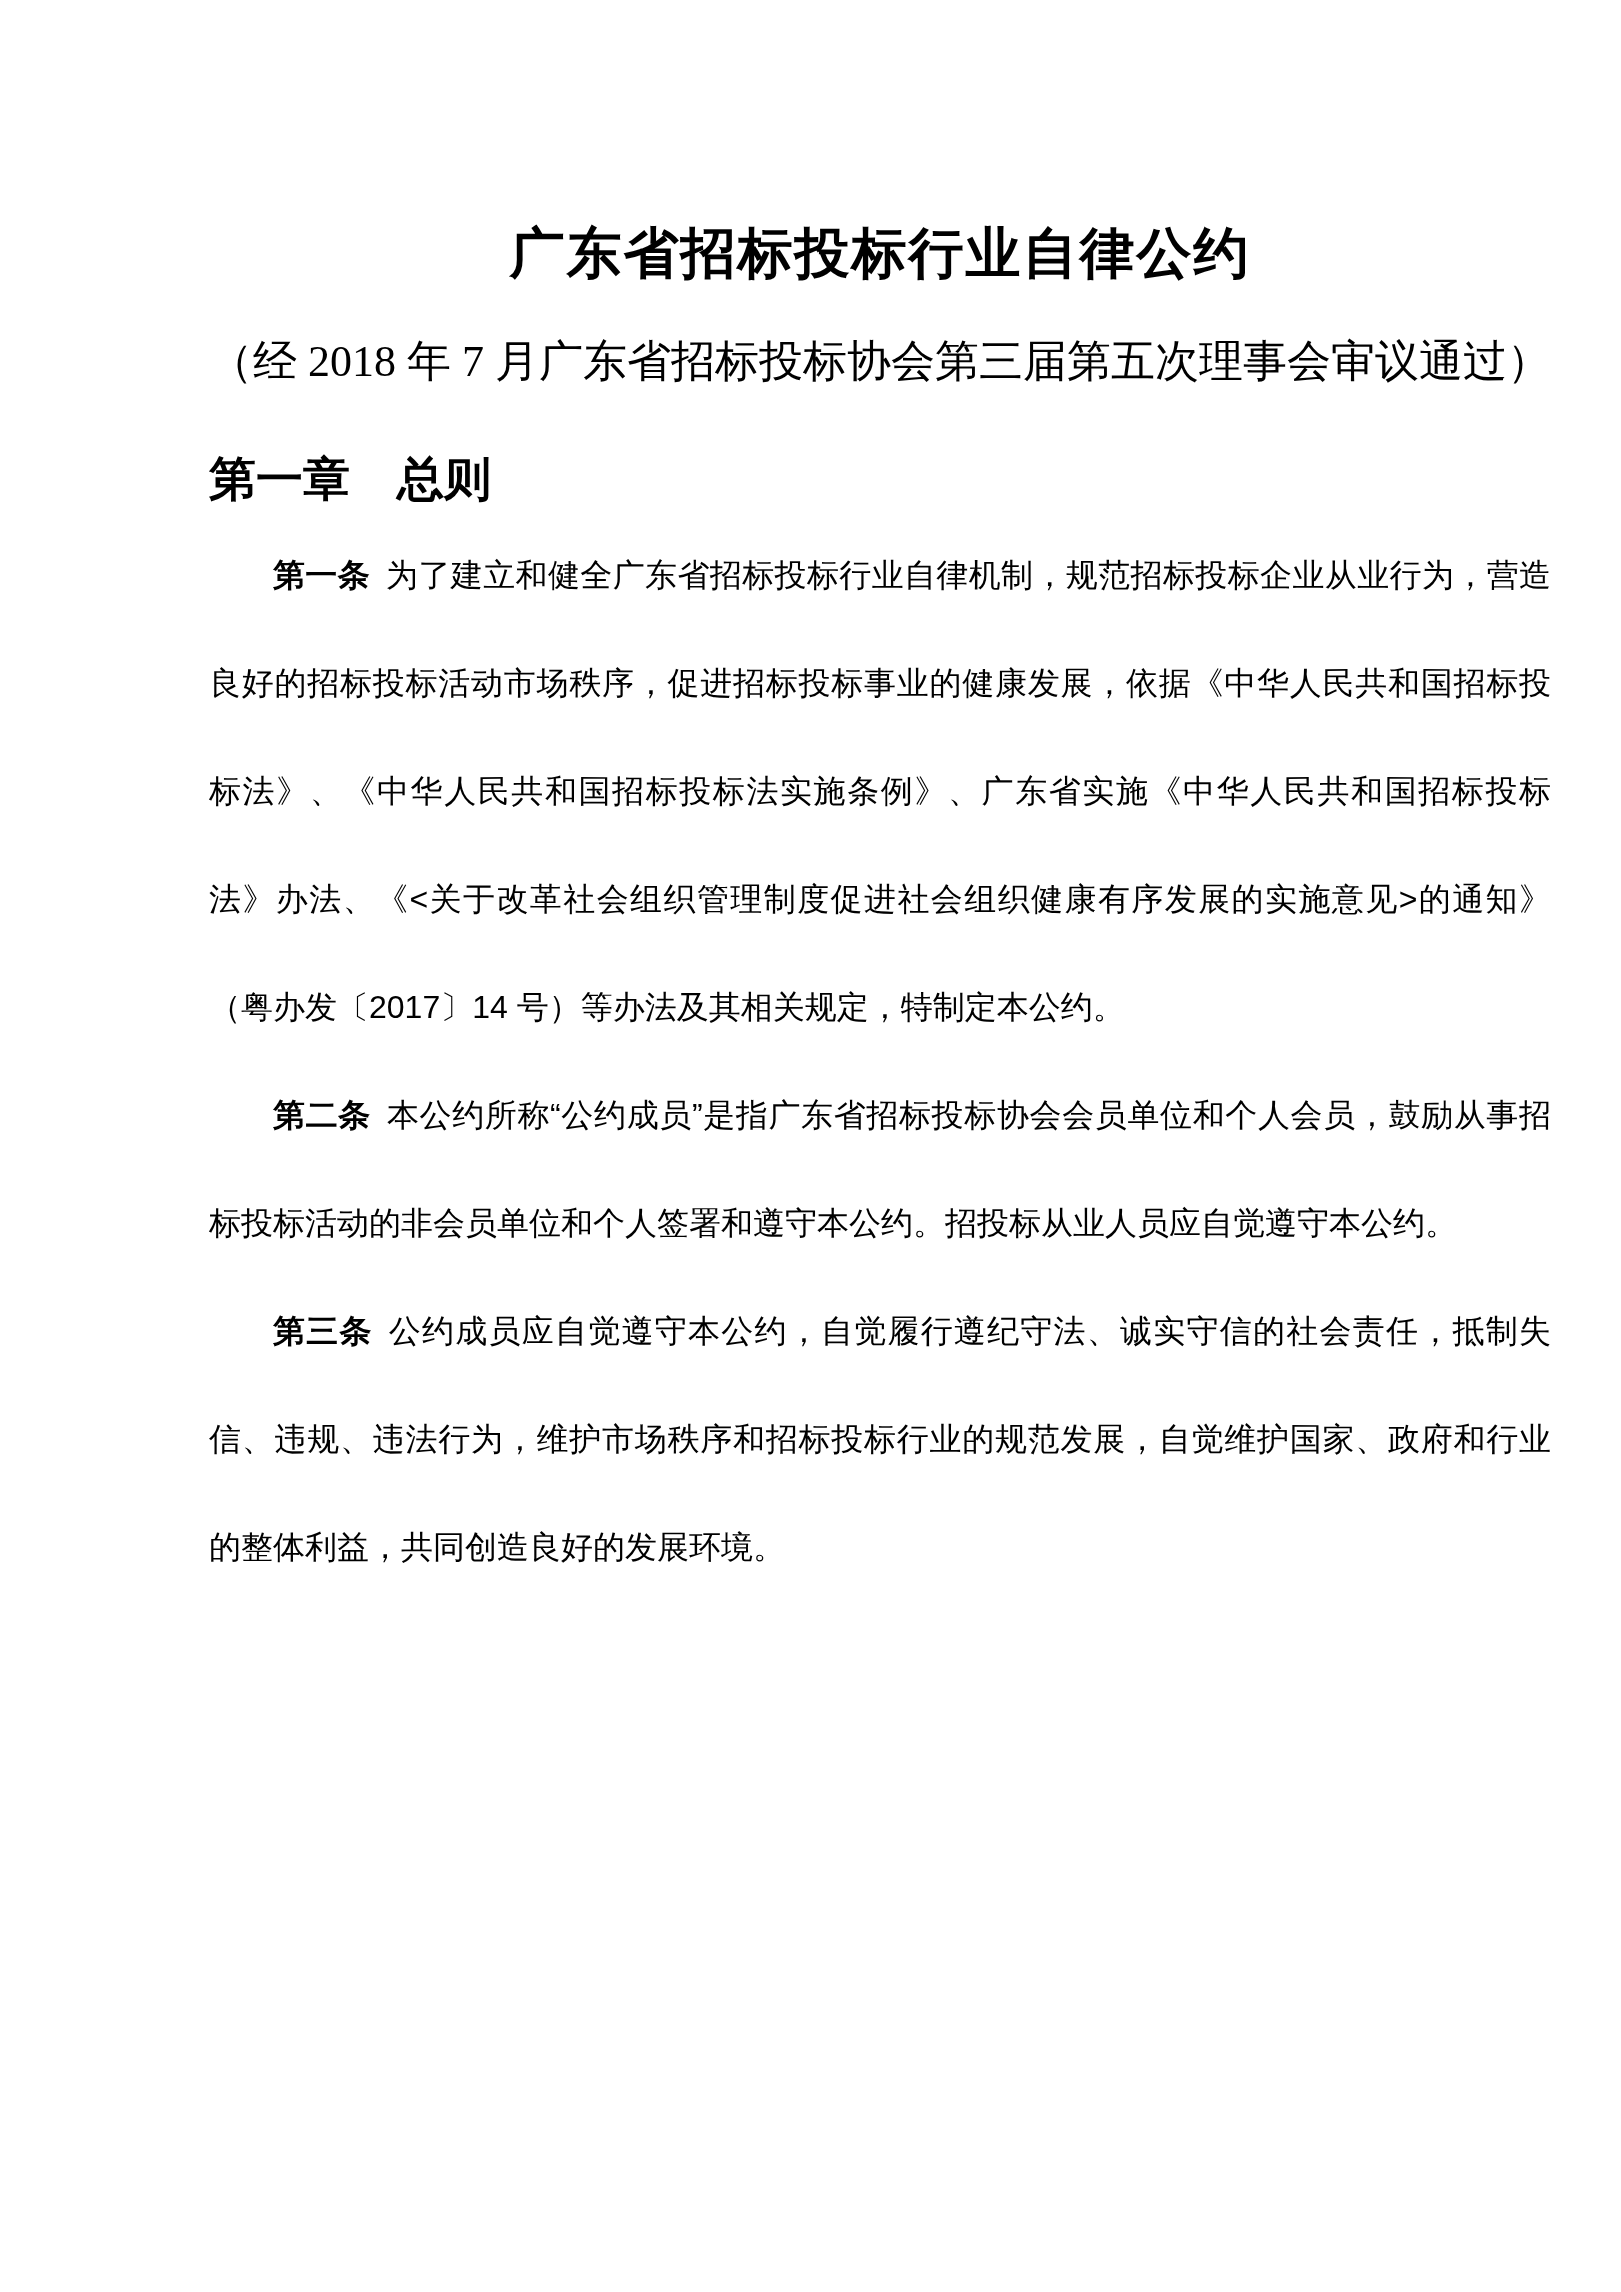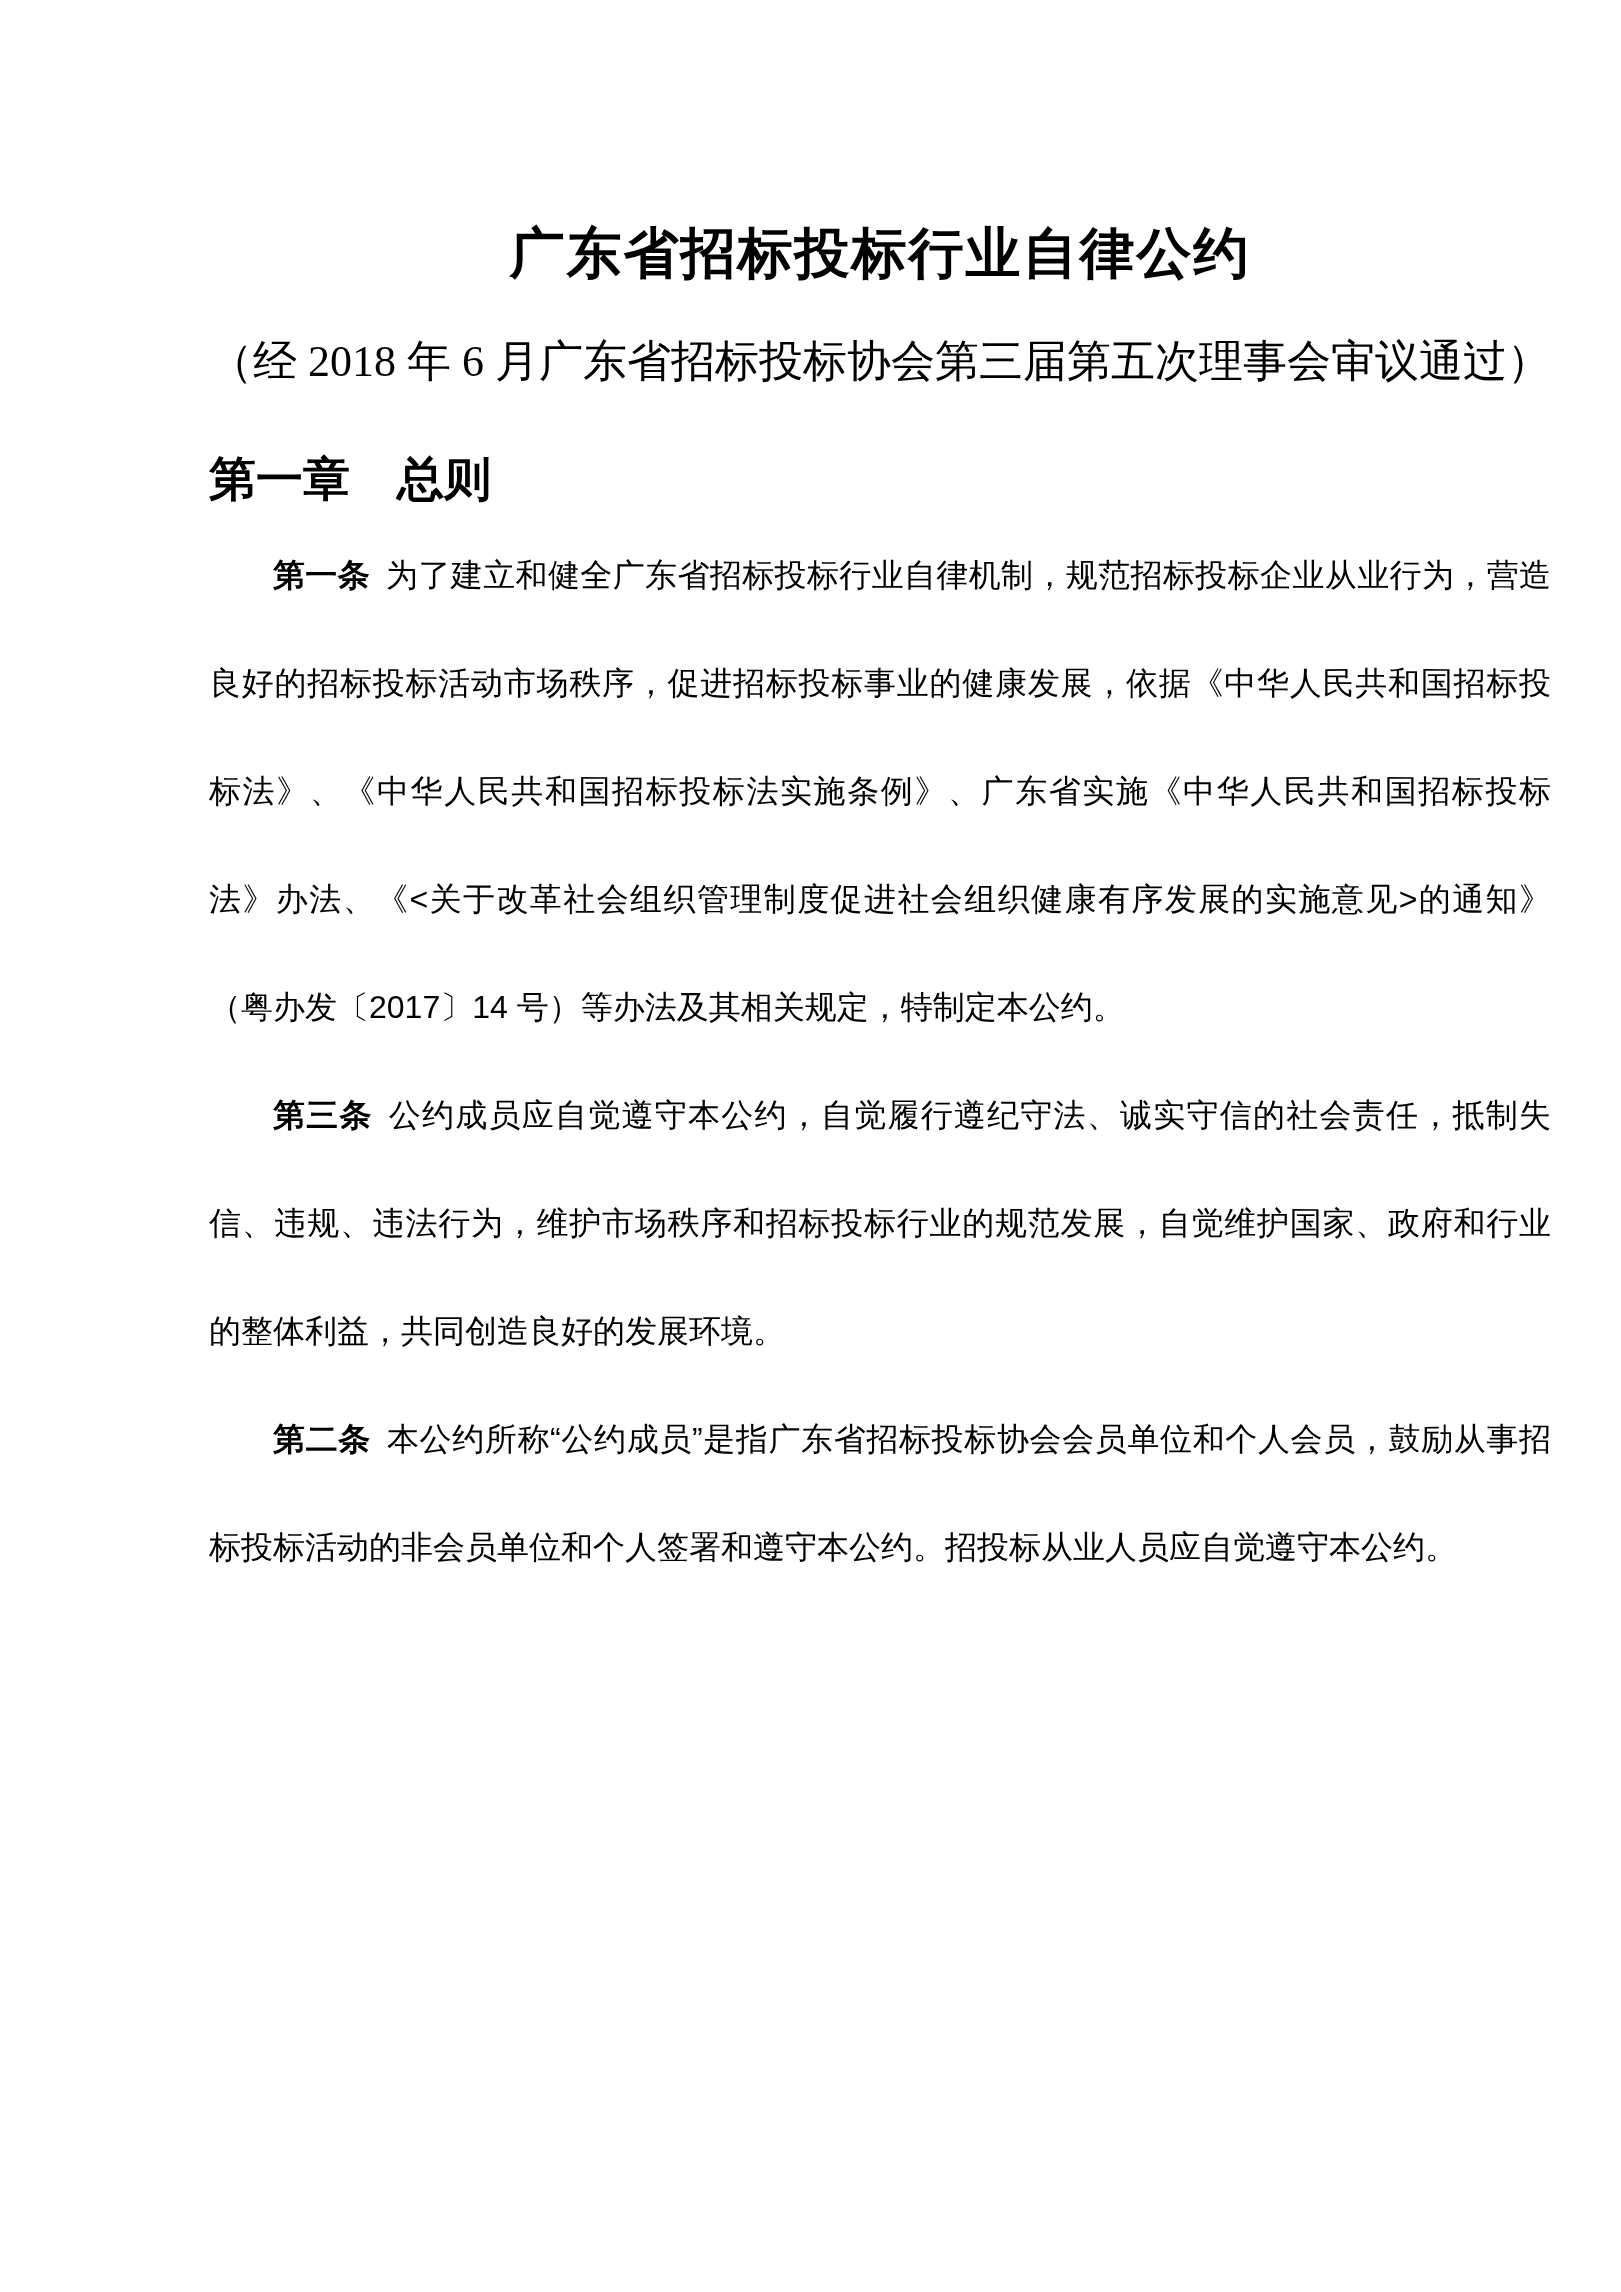--- a/index.html
+++ b/index.html
@@ -60,34 +60,34 @@
     margin-right: 0.5em;
   }
 </style>
 </head>
 <body>
 
 <div class="page">
 
   <h1 class="doc-title">广东省招标投标行业自律公约</h1>
 
-  <p class="doc-subtitle">（经 2018 年 6 月广东省招标投标协会第三届第五次理事会审议通过）</p>
+  <p class="doc-subtitle">（经 2018 年 7 月广东省招标投标协会第三届第五次理事会审议通过）</p>
 
   <h2 class="chapter-heading">第一章　总则</h2>
 
   <div class="body-text">
 
     <p class="article">
       <b class="article-label">第一条</b><span class="article-text">为了建立和健全广东省招标投标行业自律机制，规范招标投标企业从业行为，营造良好的招标投标活动市场秩序，促进招标投标事业的健康发展，依据《中华人民共和国招标投标法》、《中华人民共和国招标投标法实施条例》、广东省实施《中华人民共和国招标投标法》办法、《&lt;关于改革社会组织管理制度促进社会组织健康有序发展的实施意见&gt;的通知》（粤办发〔2017〕14 号）等办法及其相关规定，特制定本公约。</span>
     </p>
 
     <p class="article">
-      <b class="article-label">第三条</b><span class="article-text">公约成员应自觉遵守本公约，自觉履行遵纪守法、诚实守信的社会责任，抵制失信、违规、违法行为，维护市场秩序和招标投标行业的规范发展，自觉维护国家、政府和行业的整体利益，共同创造良好的发展环境。</span>
+      <b class="article-label">第二条</b><span class="article-text">本公约所称“公约成员”是指广东省招标投标协会会员单位和个人会员，鼓励从事招标投标活动的非会员单位和个人签署和遵守本公约。招投标从业人员应自觉遵守本公约。</span>
     </p>
 
     <p class="article">
-      <b class="article-label">第二条</b><span class="article-text">本公约所称“公约成员”是指广东省招标投标协会会员单位和个人会员，鼓励从事招标投标活动的非会员单位和个人签署和遵守本公约。招投标从业人员应自觉遵守本公约。</span>
+      <b class="article-label">第三条</b><span class="article-text">公约成员应自觉遵守本公约，自觉履行遵纪守法、诚实守信的社会责任，抵制失信、违规、违法行为，维护市场秩序和招标投标行业的规范发展，自觉维护国家、政府和行业的整体利益，共同创造良好的发展环境。</span>
     </p>
 
   </div>
 
 </div>
 
 
 </body></html>

